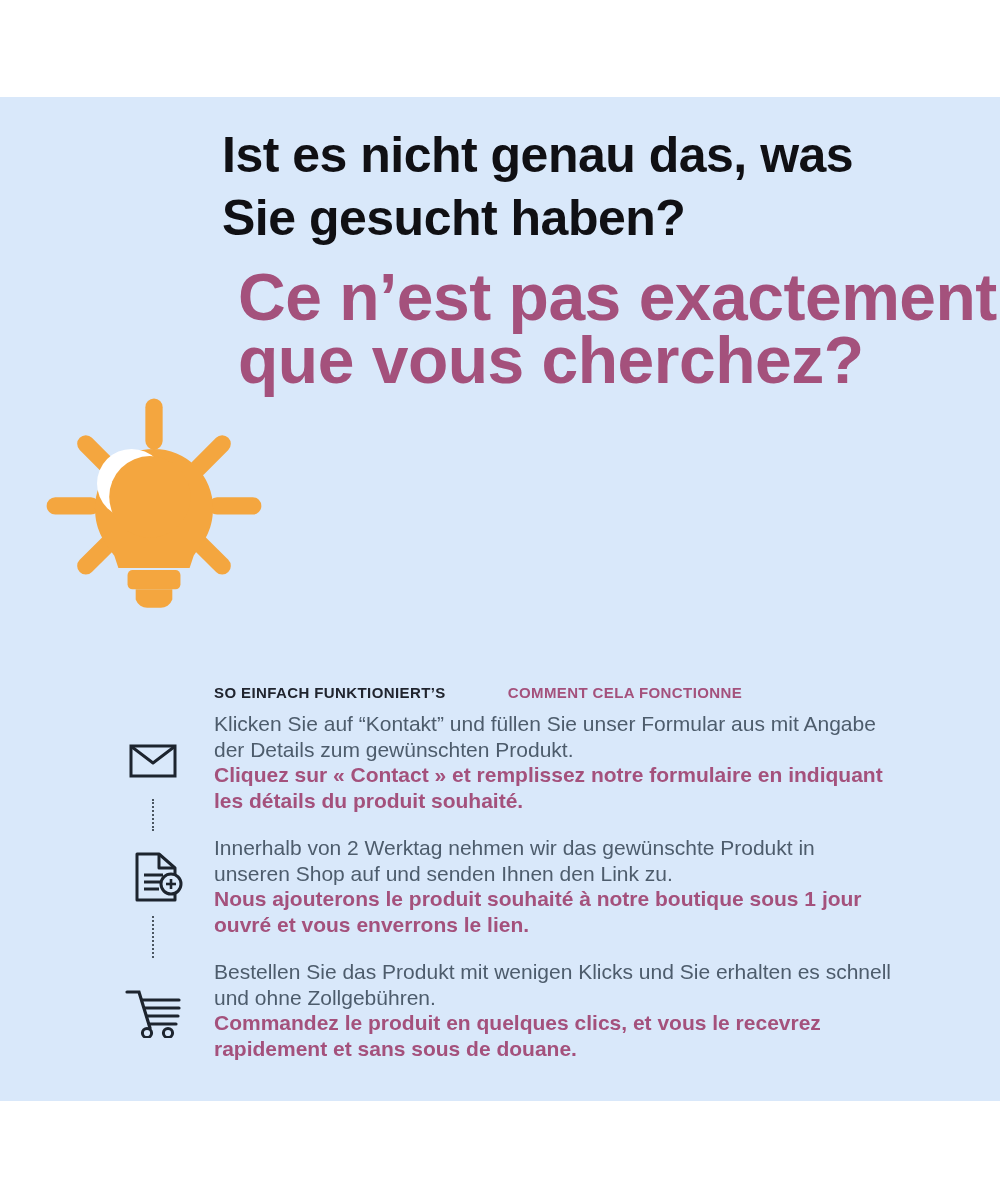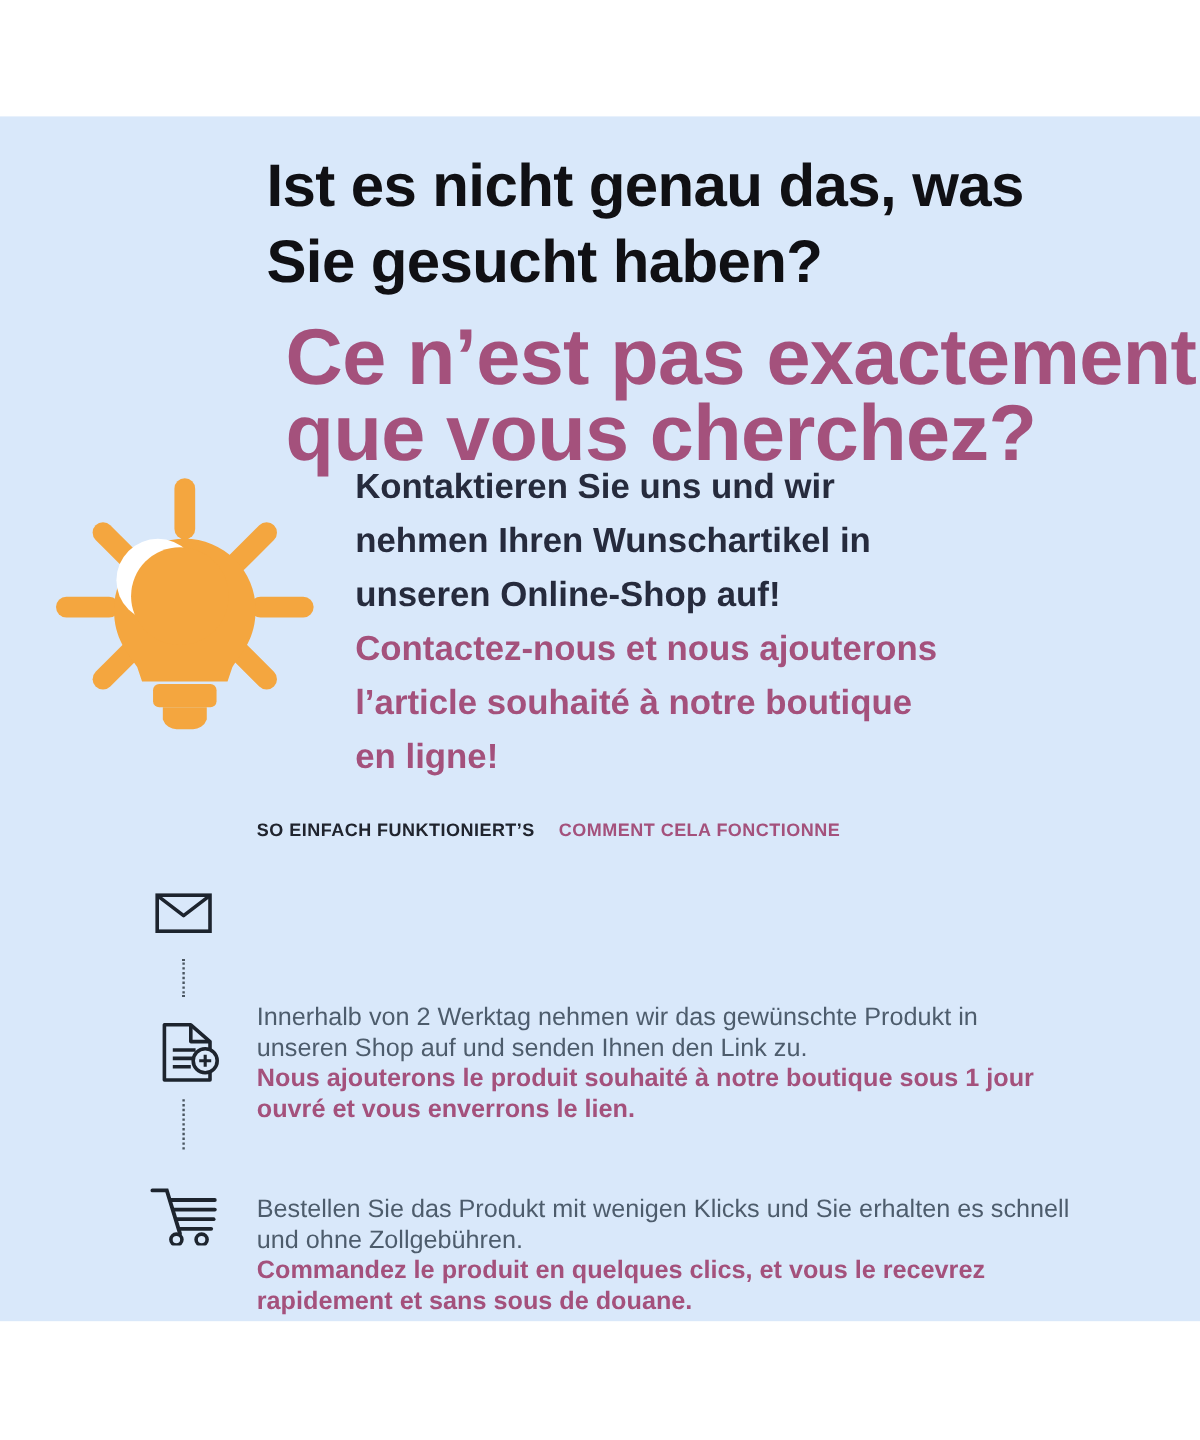--- a/index.html
+++ b/index.html
@@ -11,25 +11,25 @@
   .pre{white-space:pre;}
   .hero{position:absolute;left:222px;top:124px;}
   .hero-de{font-size:50px;line-height:63px;font-weight:700;color:#101014;letter-spacing:-0.5px;margin:0;}
   .hero-fr{font-size:66px;line-height:63px;font-weight:700;color:#a4517c;letter-spacing:-0.5px;margin:16px;}
   .bulb{position:absolute;left:42px;top:394px;}
   .intro{position:absolute;left:296px;top:384px;}
   .intro-de{font-size:29px;line-height:45px;font-weight:700;color:#262b3d;margin:0;}
   .intro-fr{font-size:29px;line-height:45px;font-weight:700;color:#a4517c;margin:0;}
   .section-head{position:absolute;left:214px;top:684px;display:flex;gap:20px;align-items:flex-start;}
   .sh-de{font-size:15px;font-weight:700;letter-spacing:0.4px;color:#20242e;}
-  .sh-fr{font-size:15px;font-weight:700;letter-spacing:0.4px;color:#a4517c;}
+  .sh-fr{font-size:15px;font-weight:700;letter-spacing:0.4px;color:#a4517c;margin-left:42px;}
   .step-text{position:absolute;left:214px;width:760px;}
   .step-de{font-size:21px;line-height:25.6px;font-weight:400;color:#4d5c6c;margin:0;}
   .step-fr{font-size:21px;line-height:25.6px;font-weight:700;color:#a4517c;margin:0;}
-  .step1{top:711px;} .step2{top:835px;} .step3{top:959px;margin-top:36px;}
+  .step1{top:711px;} .step2{top:835px;} .step3{top:959px;}
   .icon{position:absolute;}
   .icon-envelope{left:129px;top:744px;}
   .icon-doc{left:131px;top:851px;}
   .icon-cart{left:122px;top:986px;}
   .dotline{position:absolute;width:0;border-left:2px dotted #4a5560;}
   .dot1{left:152px;top:799px;height:32px;}
   .dot2{left:152px;top:916px;height:42px;}
 </style>
 </head>
 <body>
@@ -56,28 +56,20 @@
         <line x1="153" y1="145" x2="177" y2="169"></line>
       </g>
       <path fill="#f4a63f" d="M110 54a58 58 0 0 1 58 58c0 24-11 35-19 47l-4 12H75l-4-12c-8-12-19-23-19-47a58 58 0 0 1 58-58z"></path>
       <circle cx="88" cy="88" r="34" fill="#ffffff"></circle>
       <circle cx="106" cy="101" r="40" fill="#f4a63f"></circle>
       <rect x="84" y="173" width="52" height="19" rx="5" fill="#f4a63f"></rect>
       <path fill="#f4a63f" d="M92 192h36v10a12 12 0 0 1-12 8h-12a12 12 0 0 1-12-8z"></path>
     </svg>
   </div>
 
-  <div class="intro">
-    <p class="intro-de pre">Kontaktieren Sie uns und wir
-nehmen Ihren Wunschartikel in
-unseren Online-Shop auf!</p>
-    <p class="intro-fr pre">Contactez-nous et nous ajouterons
-l’article souhaité à notre boutique
-en ligne!</p>
-  </div>
 
   <div class="section-head">
     <span class="sh-de">SO EINFACH FUNKTIONIERT’S</span>
     <span class="sh-fr">COMMENT CELA FONCTIONNE</span>
   </div>
 
   <div class="icon icon-envelope">
     <svg width="48" height="34" viewBox="0 0 48 34">
       <rect x="2" y="2" width="44" height="30" fill="none" stroke="#1d242e" stroke-width="3"></rect>
       <path d="M3 3 L24 19 L45 3" fill="none" stroke="#1d242e" stroke-width="3" stroke-linejoin="round"></path>
@@ -106,20 +98,26 @@
         <line x1="20" y1="14" x2="57" y2="14"></line>
         <line x1="22.5" y1="22" x2="57" y2="22"></line>
         <line x1="25" y1="30" x2="56" y2="30"></line>
         <line x1="27.5" y1="38" x2="54" y2="38"></line>
       </g>
       <circle cx="25" cy="47" r="4.6" fill="none" stroke="#1d242e" stroke-width="3"></circle>
       <circle cx="46" cy="47" r="4.6" fill="none" stroke="#1d242e" stroke-width="3"></circle>
     </svg>
   </div>
 
+  <div class="step-text step1">
+    <p class="step-de pre">Klicken Sie auf “Kontakt” und füllen Sie unser Formular aus mit Angabe
+der Details zum gewünschten Produkt.</p>
+    <p class="step-fr pre">Cliquez sur « Contact » et remplissez notre formulaire en indiquant
+les détails du produit souhaité.</p>
+  </div>
   <div class="step-text step2">
     <p class="step-de pre">Innerhalb von 2 Werktag nehmen wir das gewünschte Produkt in
 unseren Shop auf und senden Ihnen den Link zu.</p>
     <p class="step-fr pre">Nous ajouterons le produit souhaité à notre boutique sous 1 jour
 ouvré et vous enverrons le lien.</p>
   </div>
   <div class="step-text step3">
     <p class="step-de pre">Bestellen Sie das Produkt mit wenigen Klicks und Sie erhalten es schnell
 und ohne Zollgebühren.</p>
     <p class="step-fr pre">Commandez le produit en quelques clics, et vous le recevrez

